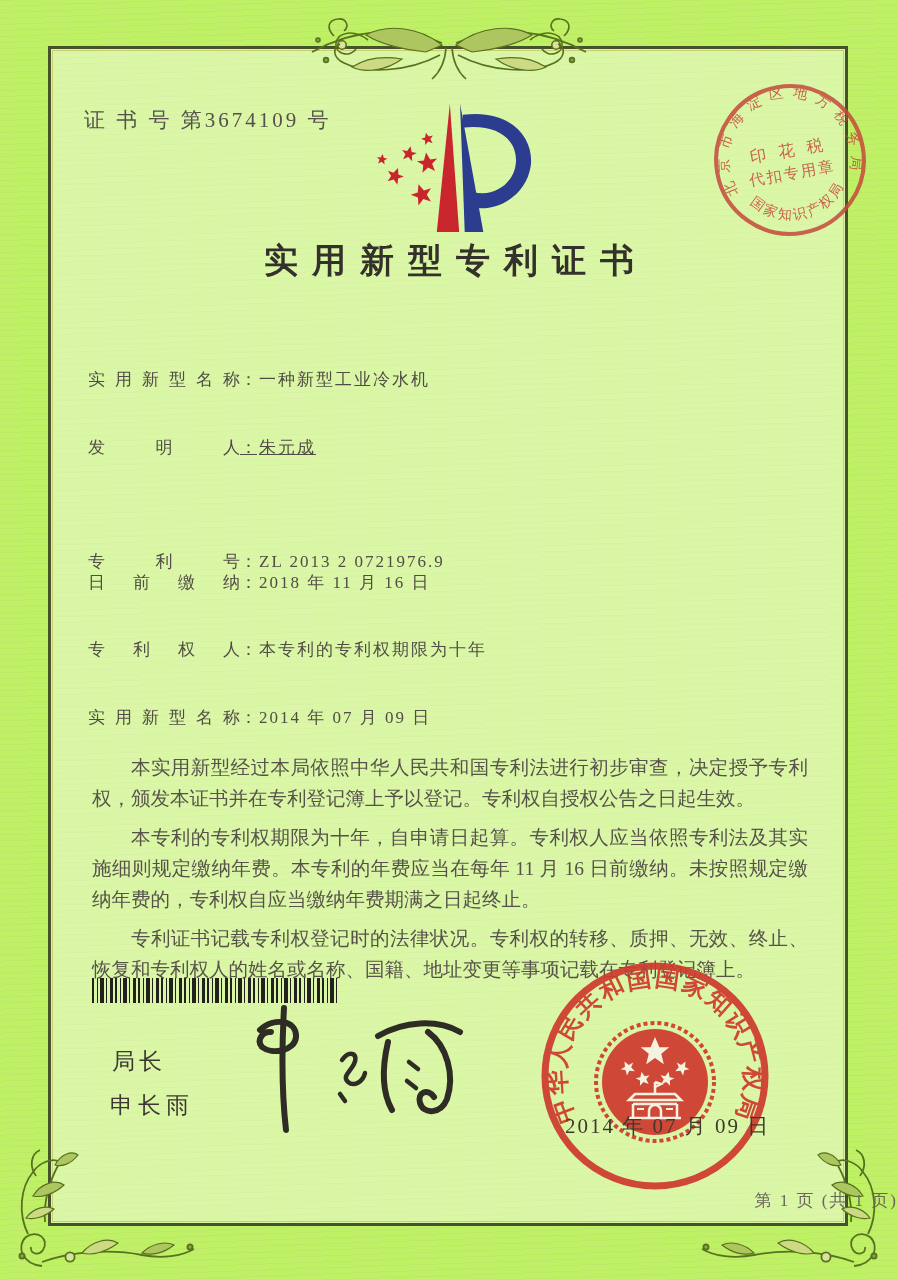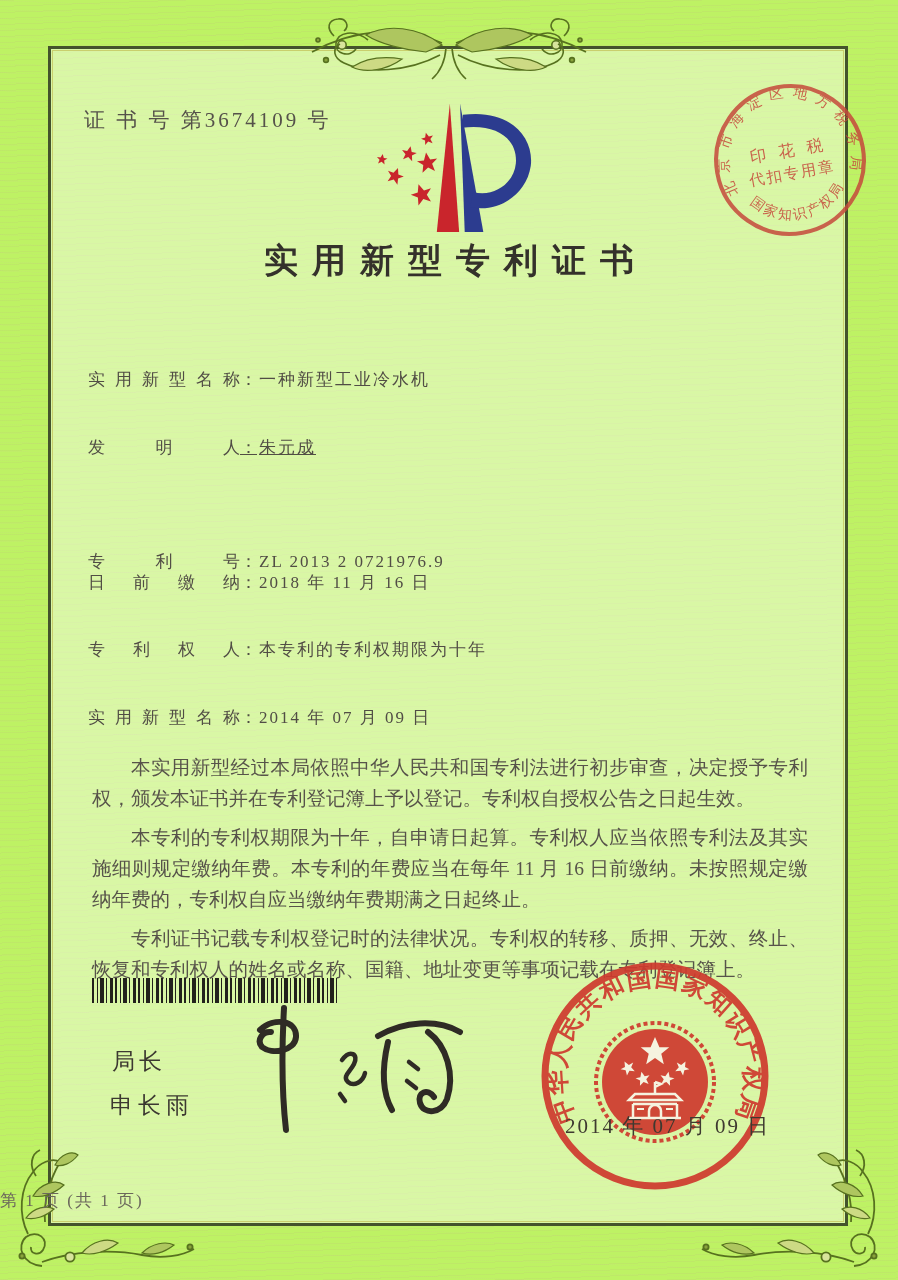--- a/index.html
+++ b/index.html
@@ -66,21 +66,21 @@
   }
   .director-title{left:112px;top:1046px;font-size:23px;color:#3c3831;letter-spacing:4px;}
   .director-name{left:110px;top:1090px;font-size:23px;color:#3c3831;letter-spacing:5px;text-align:center;}
   .signature{left:222px;top:1002px;}
   .seal{left:537px;top:958px;opacity:0.92;}
   .seal-date{
     left:565px;top:1112px;z-index:6;
     font-size:21px;letter-spacing:2px;color:#3e3930;white-space:nowrap;
   }
   .footer{
-    left:0;top:1189px;width:100%;text-align:left;
+    left:0;top:1189px;width:100%;text-align:right;
     font-size:17px;letter-spacing:2px;color:#6b675c;
   }
   .tax-seal{left:710px;top:80px;opacity:0.85;transform:rotate(-10deg);}
   .orn-top{left:304px;top:10px;}
   .fl-bl{left:10px;top:1136px;}
   .fl-br{left:698px;top:1136px;transform:scaleX(-1);}
   svg text{font-family:"Liberation Serif","DejaVu Serif",serif;}
 </style>
 </head>
 <body>

